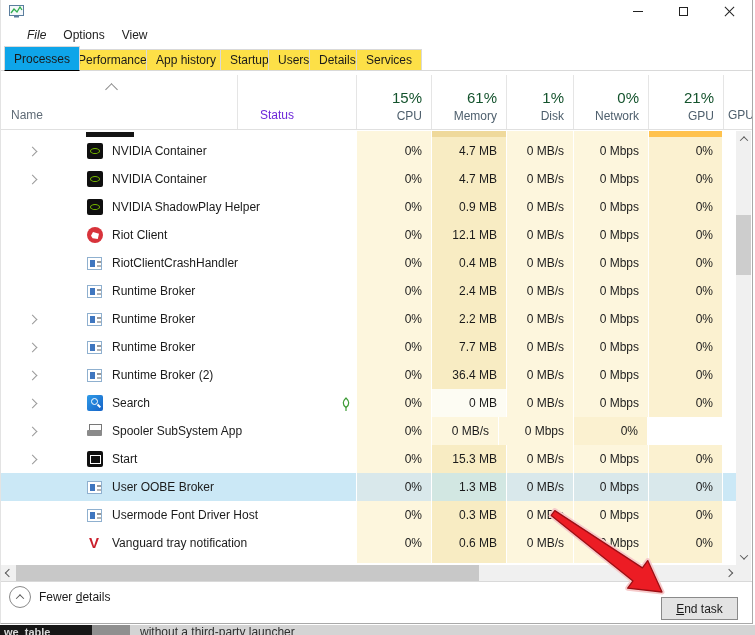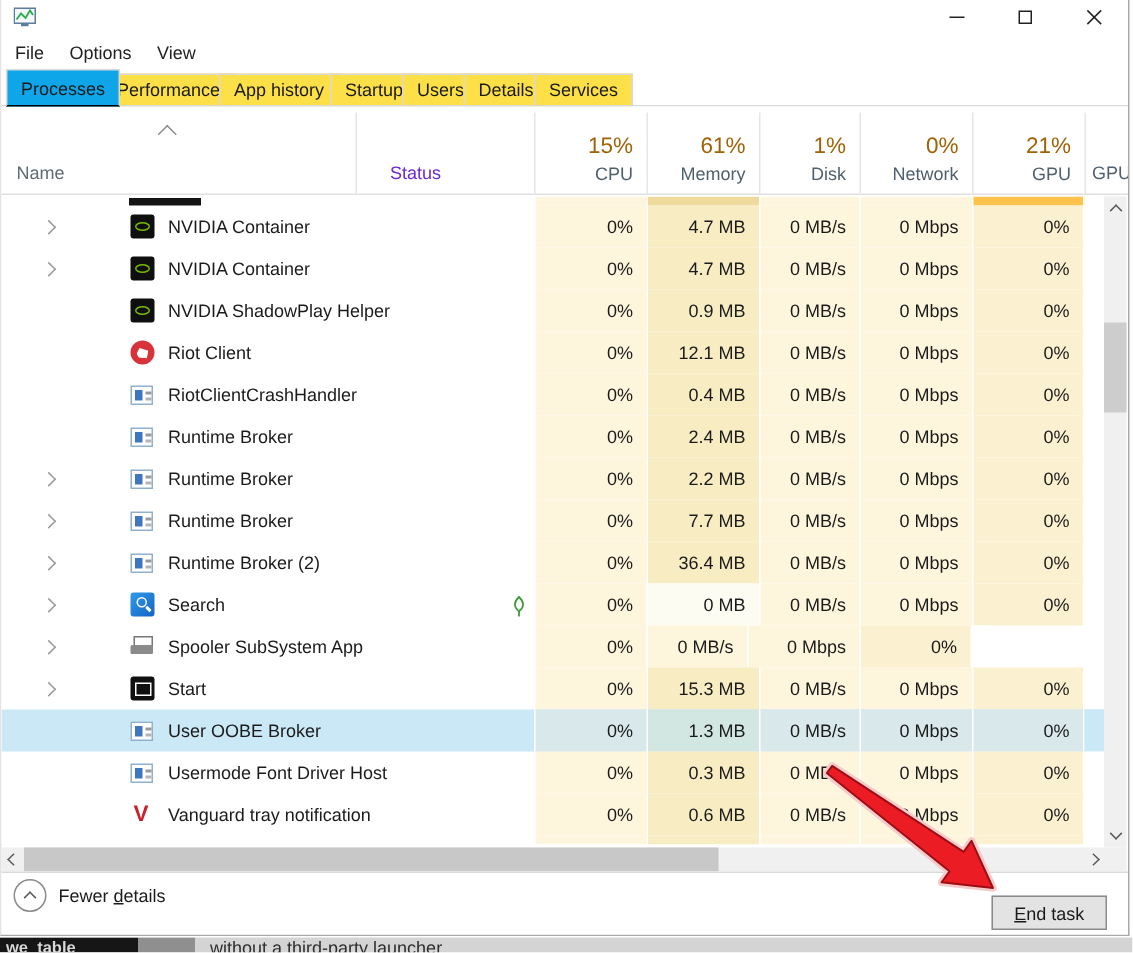--- a/index.html
+++ b/index.html
@@ -15,36 +15,36 @@
   .winbtn { position:absolute; top:0; width:45px; height:23px; display:flex; align-items:center; justify-content:center; }
   .wb-min { right:92px; } .wb-max { right:46px; } .wb-close { right:0; }
   .glyph-min { width:10px; height:1px; background:#222; display:block; }
   .glyph-max { width:9px; height:9px; border:1px solid #222; display:block; }
   .glyph-close { position:relative; width:11px; height:11px; display:block; }
   .glyph-close::before,.glyph-close::after { content:""; position:absolute; left:-1px; top:5px; width:13px; height:1px; background:#222; }
   .glyph-close::before { transform:rotate(45deg); } .glyph-close::after { transform:rotate(-45deg); }
 
   .menubar { position:absolute; left:0; top:23px; width:100%; height:23px; background:#fff; display:flex; align-items:center; }
   .menu-item { font-size:12px; color:#222; padding:3px 8px; margin-left:1px; }
-  .menu-item:first-child { margin-left:1px; }
+  .menu-item:first-child { margin-left:18px;font-style:italic; }
 
   .tabbar { position:absolute; left:0; top:46px; width:100%; height:25px; border-bottom:1px solid #d9d9d9; background:#fff; }
   .tab { position:absolute; bottom:-1px; height:22px; padding:0 9px; font-size:12px; color:#1a1a1a;
          background:#fde047; border:1px solid #d9d9d9; display:flex; align-items:center; white-space:nowrap; }
   .tab.active { height:25px; background:#0ea5e9; border-bottom:1px solid #000000; z-index:2; }
 
   
   .colhead { position:absolute; left:0; top:71px; width:100%; height:59px; background:#fff; border-bottom:1px solid #e0e0e0; }
   .vline { position:absolute; top:4px; bottom:0; width:1px; background:#e5e5e5; }
   .h-name { position:absolute; left:10px; bottom:7px; font-size:12px; color:#5f6b76; }
   .sort-caret { position:absolute; left:106px; top:14px; width:9px; height:9px; border-left:1.5px solid #8a8a8a; border-top:1.5px solid #8a8a8a; transform:rotate(45deg); }
   .h-status { position:absolute; left:259px; bottom:7px; font-size:12px; color:#6d28d9; }
   .usagewrap { position:absolute; left:355px; top:0; height:100%; display:flex; }
   .ucol { height:100%; display:flex; flex-direction:column; justify-content:flex-end; align-items:flex-end; padding:0 9px 6px 0; }
-  .ucol .pct { font-size:15px; color:#a16207; margin-bottom:3px; }
+  .ucol .pct { font-size:15px; color:#14532d; margin-bottom:3px; }
   .ucol .ulab { font-size:12px; color:#4e5f6d; }
   .w75{width:75px;} .w67{width:67px;}
   .h-gpue { position:absolute; left:727px; bottom:7px; width:24px; overflow:hidden; font-size:12px; color:#4e5f6d; white-space:nowrap; }
 
   
   .plist { position:absolute; left:0; top:131px; width:735px; height:432px; background:#fff; overflow:hidden; }
   .prow { position:relative; width:735px; height:28px; }
   .prow .cells { position:absolute; left:0; top:0; width:100%; height:100%; display:flex; }
   .c-name { width:236px; } .c-status { width:119px; position:relative; }
   .heat { font-size:12px; color:#1b1b1b; text-align:right; padding-right:9px; line-height:28px;

